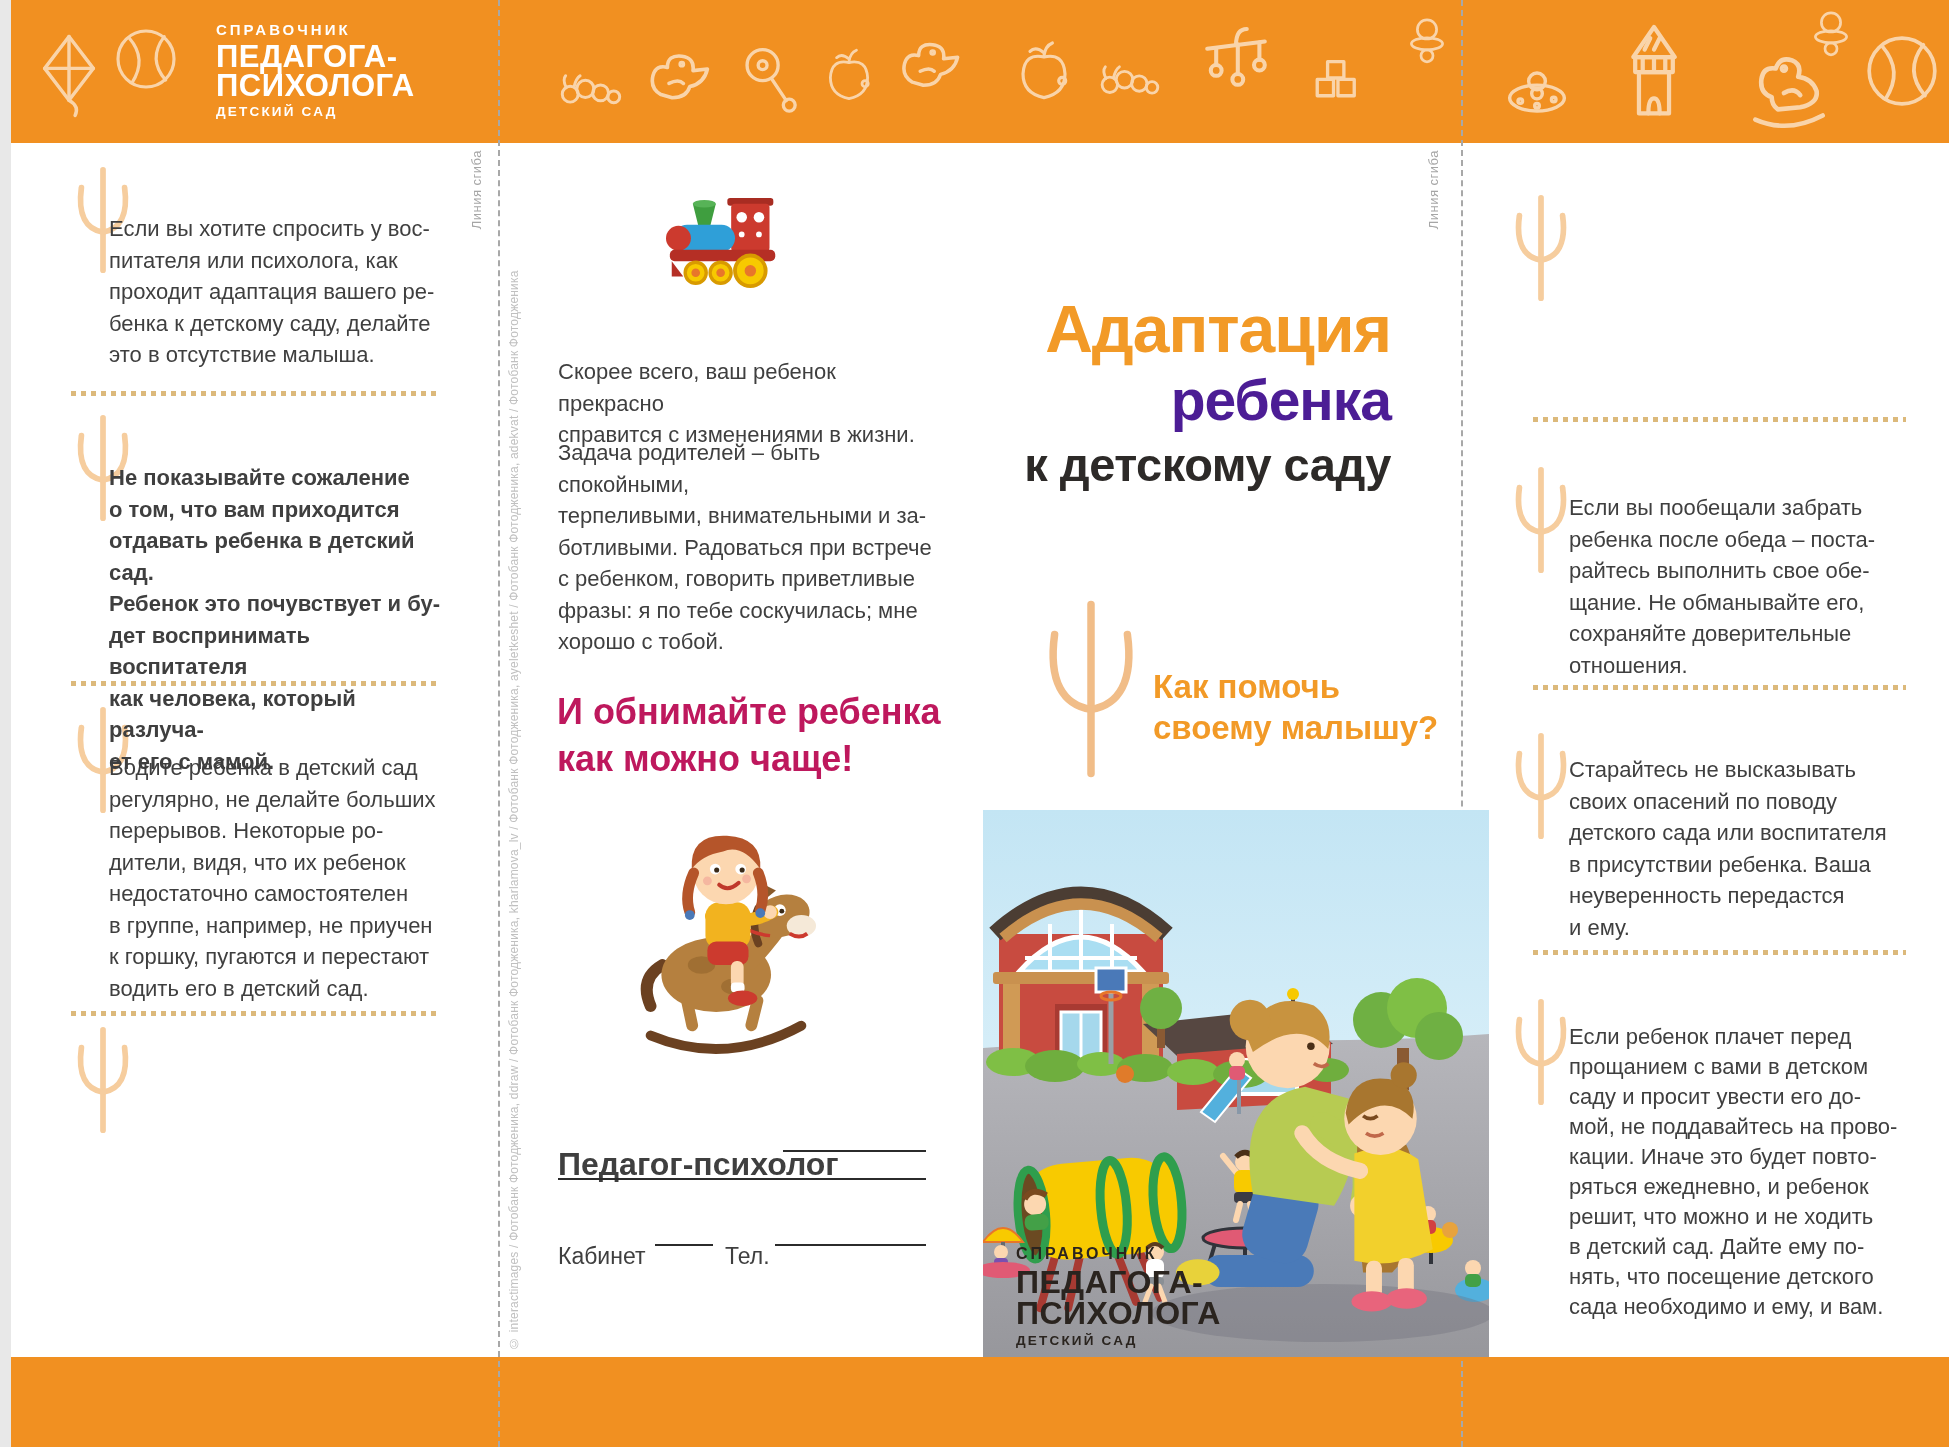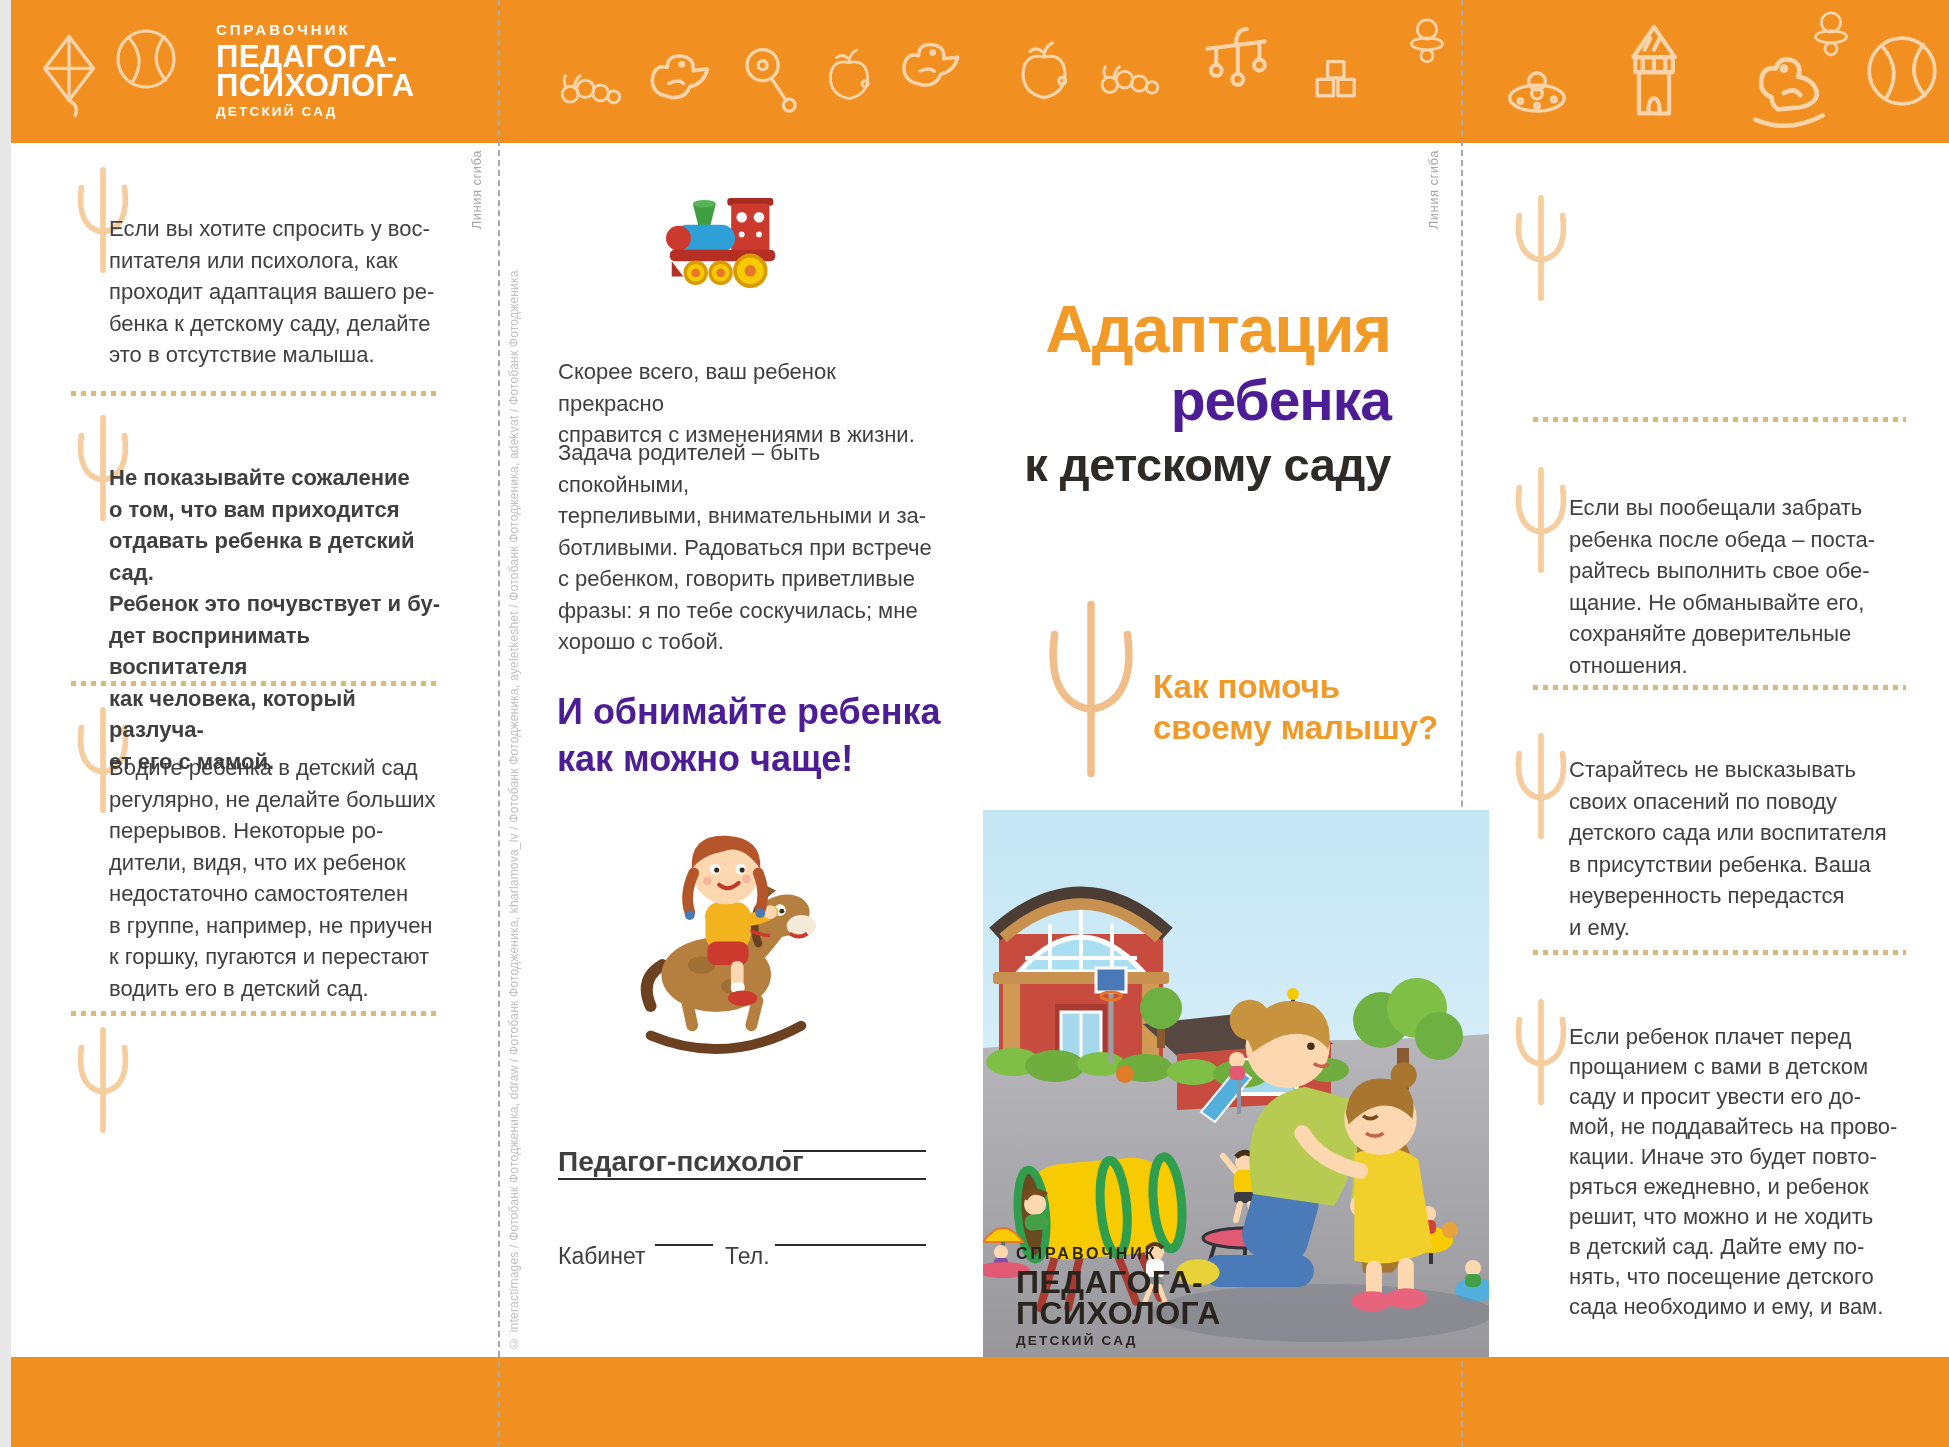--- a/index.html
+++ b/index.html
@@ -29,32 +29,32 @@
            font-size:12px;color:#c0c0c0;z-index:4;white-space:nowrap;letter-spacing:.2px;}
   
   .tip{position:absolute;font-size:22px;line-height:31.5px;white-space:pre-line;z-index:3;}
   .tip-tight{line-height:30px;}
   .para{position:absolute;font-size:22px;line-height:31.5px;white-space:pre-line;z-index:3;}
   .dotsep{position:absolute;height:5px;z-index:3;
           background-image:repeating-linear-gradient(90deg,#dcb97b 0 5px,transparent 5px 10px);}
   .psi{position:absolute;z-index:2;}
   .psi *{stroke:#f6cd9e;fill:none;stroke-width:9;stroke-linecap:round;}
   .psi-big *{stroke:#f1bd88;stroke-width:7;}
-  .hug-heading{position:absolute;font-size:36px;font-weight:bold;color:#4c1d95;
+  .hug-heading{position:absolute;font-size:36px;font-weight:bold;color:#be185d;
                line-height:47px;white-space:pre-line;z-index:3;}
   
   .title-block{position:absolute;left:988px;top:296px;width:392px;text-align:right;z-index:3;line-height:1;}
   .title-1{font-size:66px;font-weight:800;color:#f29a27;letter-spacing:-1px;}
   .title-2{font-size:57px;font-weight:800;color:#4c1d95;margin-top:10px;letter-spacing:-1px;}
   .title-3{font-size:47px;font-weight:800;color:#2d2a28;margin-top:12px;letter-spacing:-.5px;}
   .q-head{position:absolute;left:1142px;top:666px;font-size:33px;font-weight:bold;
           color:#f29a27;line-height:41px;white-space:pre-line;z-index:3;}
   
   .form-label{position:absolute;font-size:23px;z-index:3;}
-  .form-label-bold{font-weight:bold;font-size:28px;}
+  .form-label-bold{font-weight:bold;font-size:32px;}
   .rule{position:absolute;height:0;border-bottom:2.5px solid #2b2b2b;z-index:3;}
   .illu{position:absolute;z-index:6;}
 </style>
 </head>
 <body>
 
 <svg width="0" height="0" style="position:absolute">
   <defs>
     <symbol id="i-psi" viewBox="0 0 100 170">
       <path d="M50 6 L50 164"></path>

